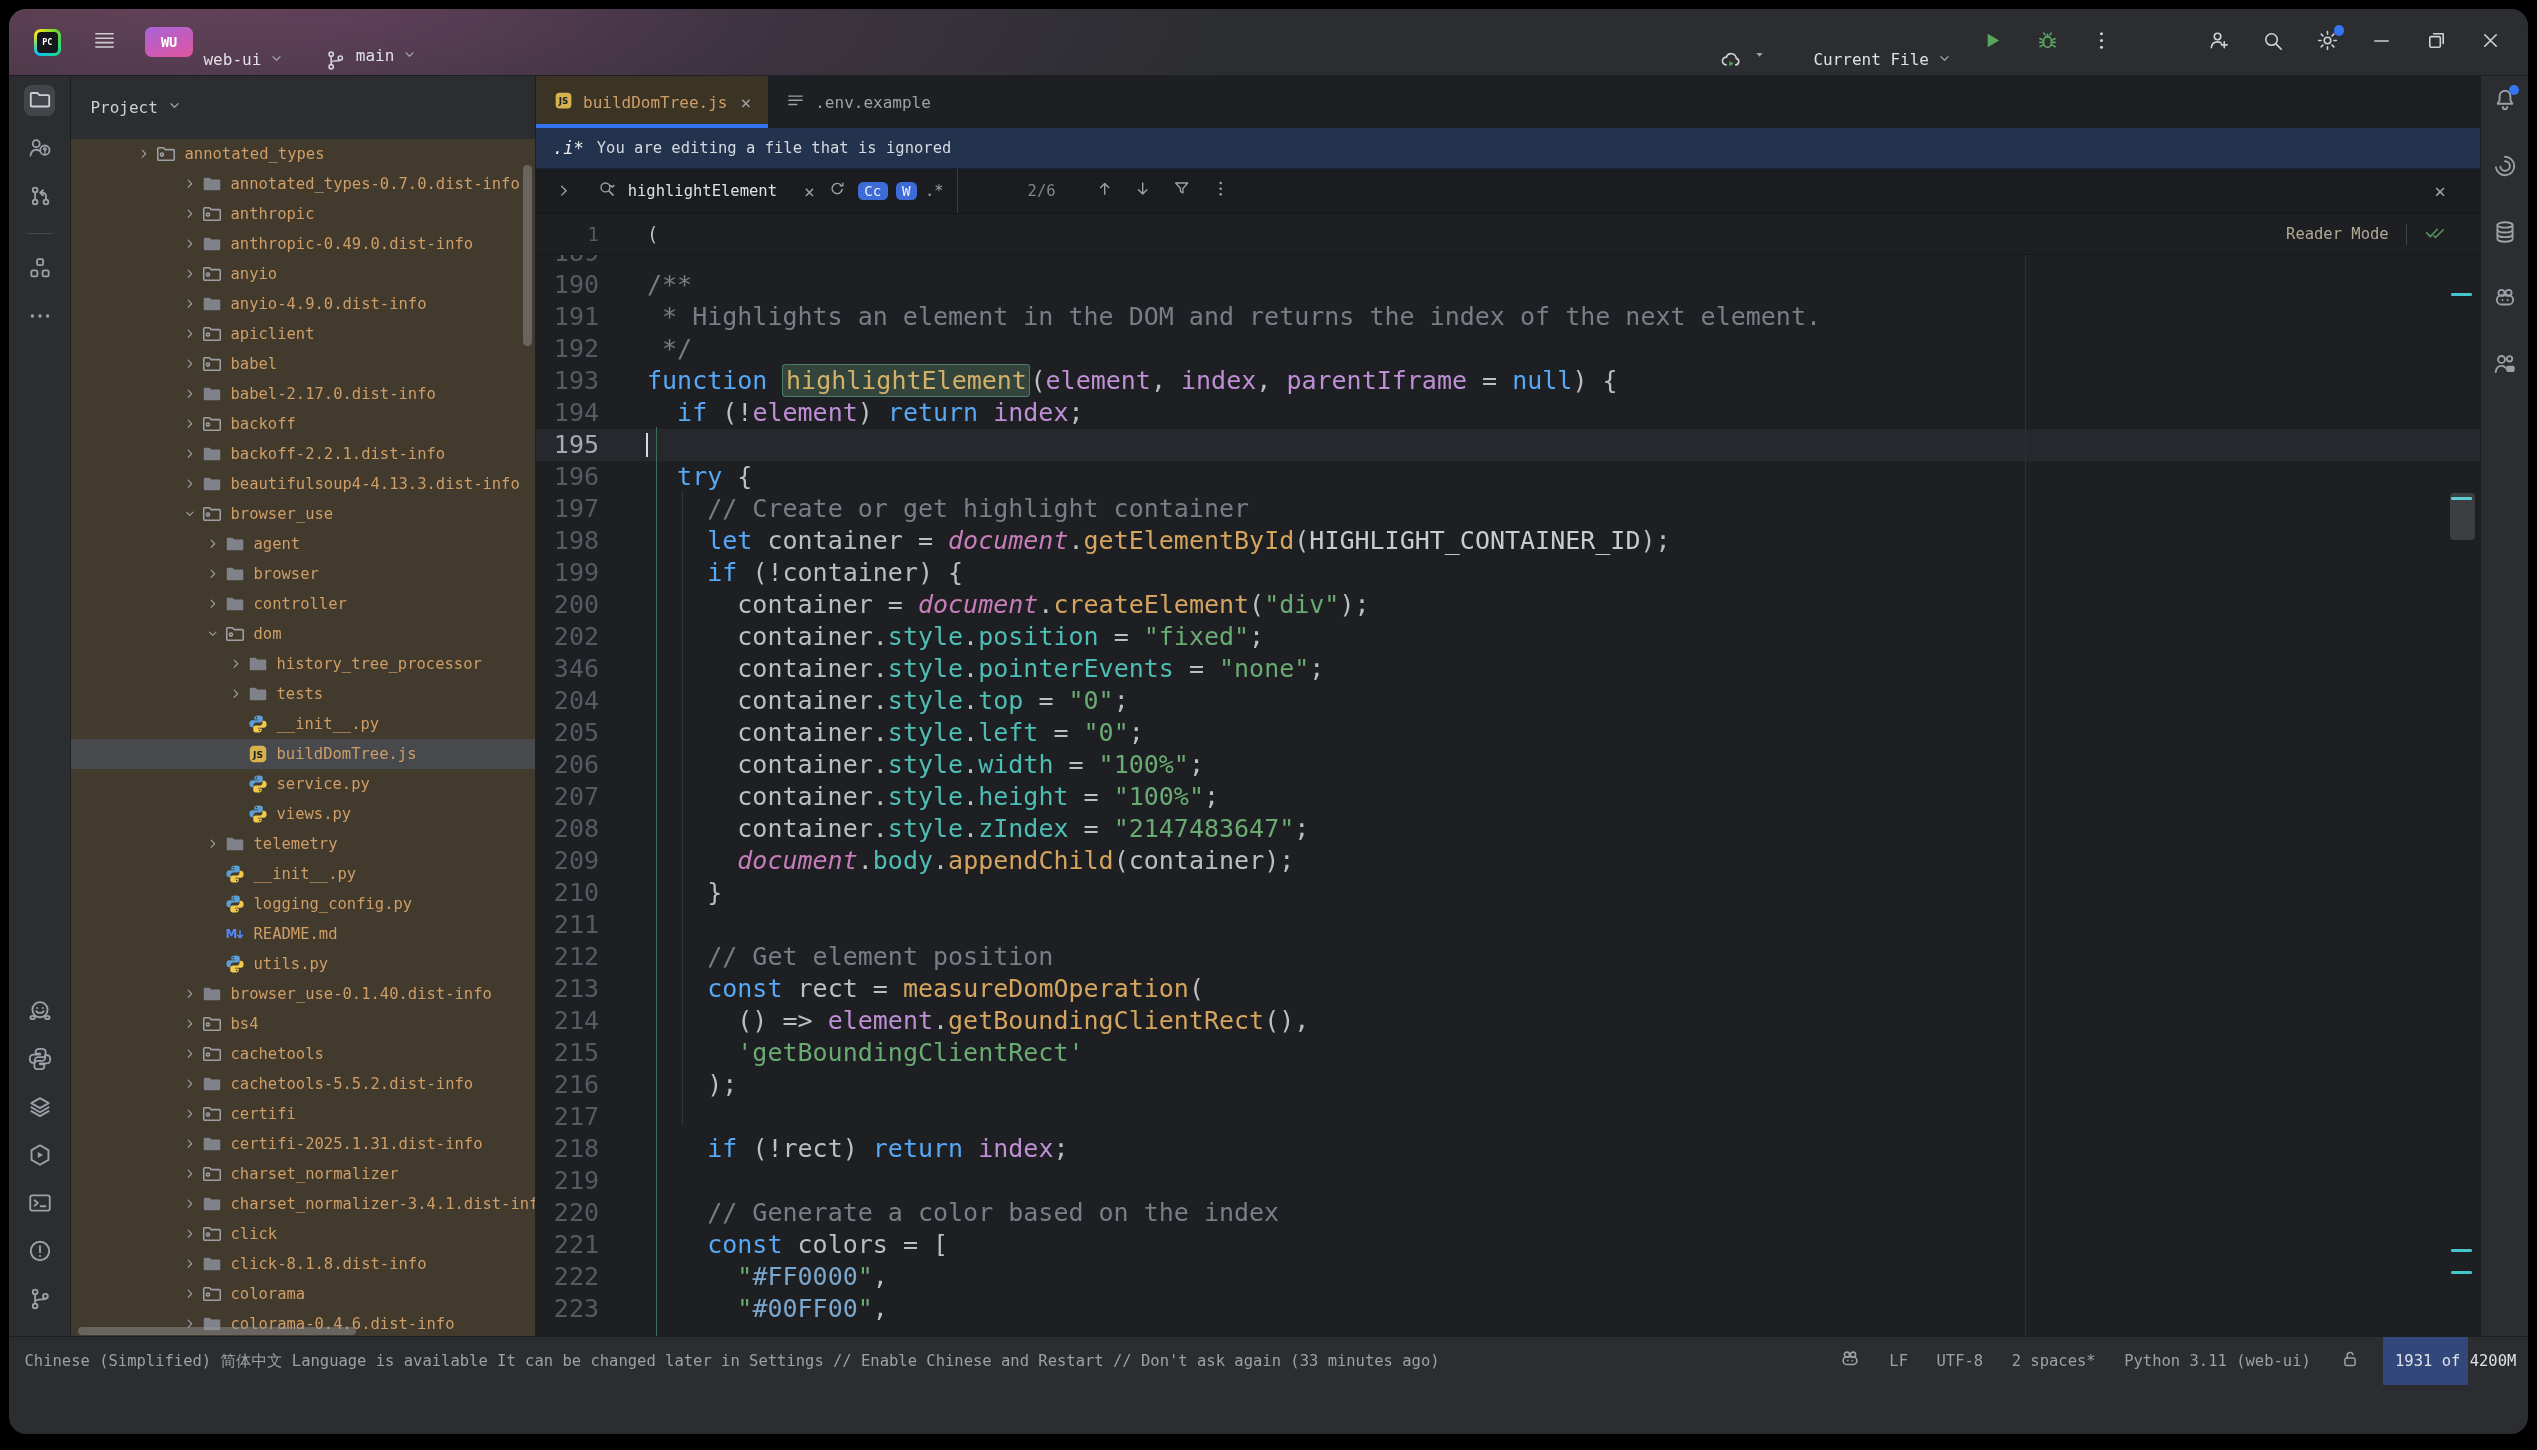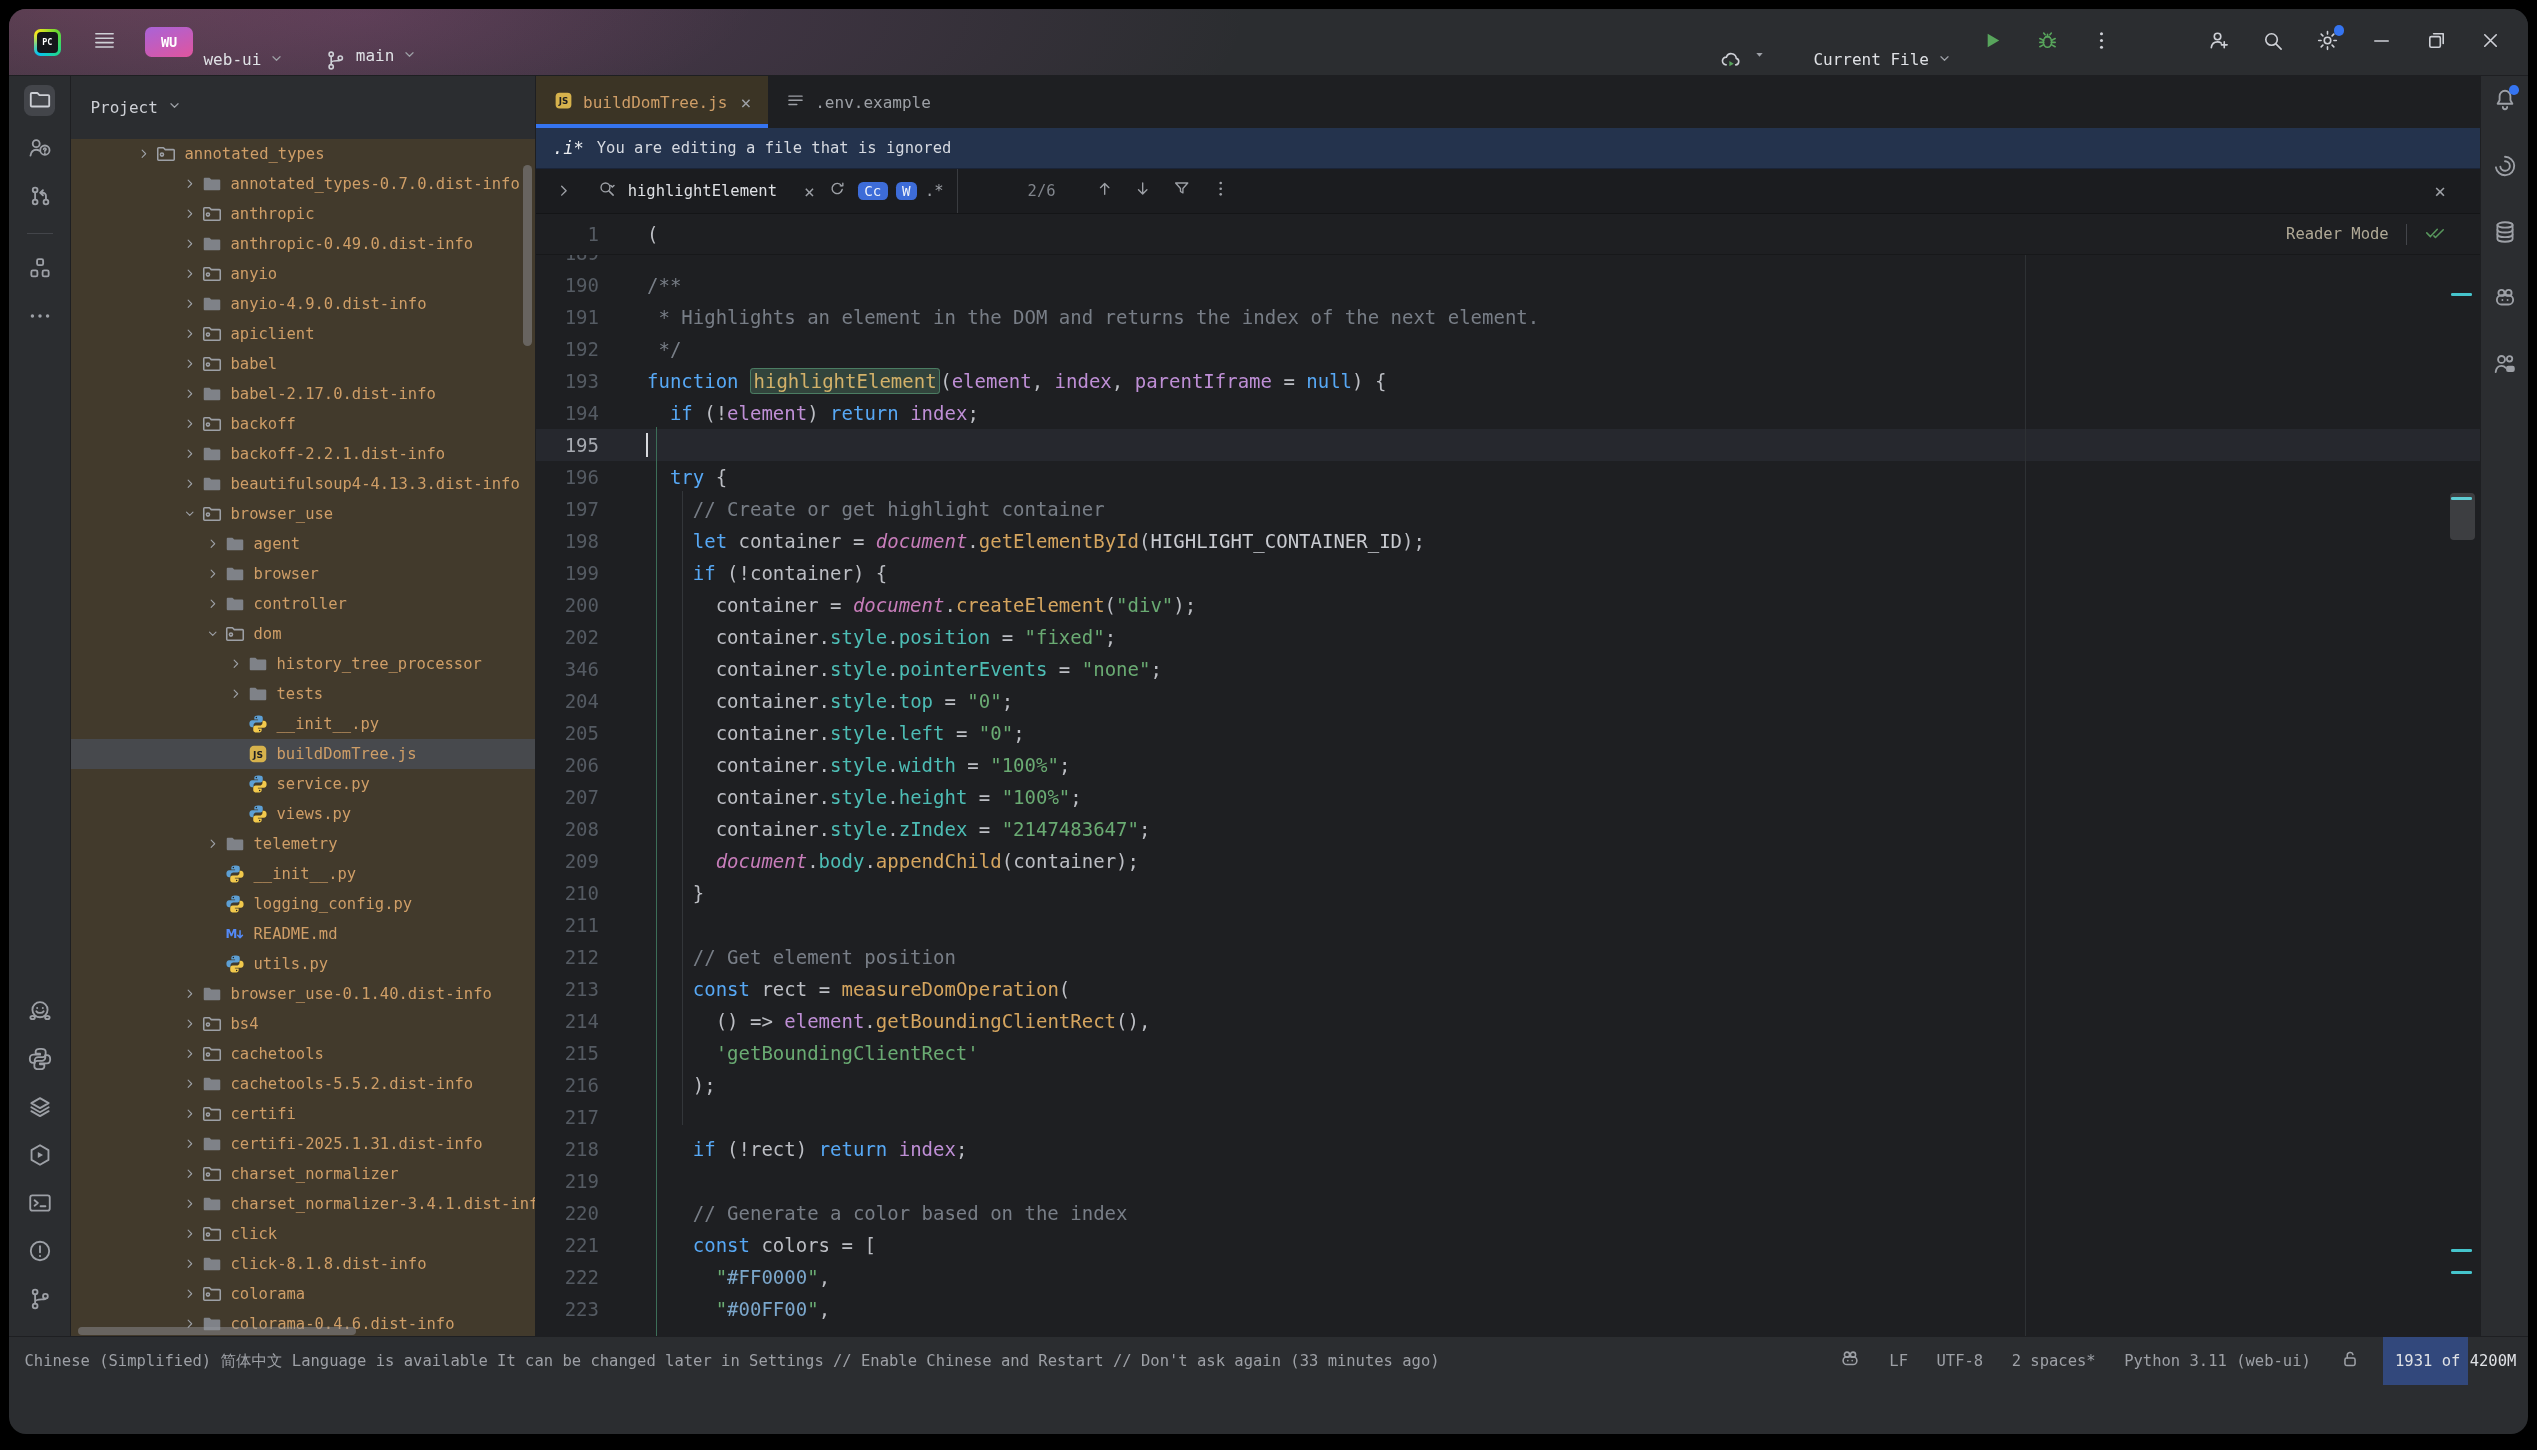--- a/index.html
+++ b/index.html
@@ -90,21 +90,21 @@
   .sticky { height:41px; background:#1e1f22; border-bottom:1.3px solid #17181a; display:flex; align-items:center;
             font-size:19px; position:relative; }
   .sticky .ln { color:#555b63; }
   .sticky .cd { color:#bcbec4; margin-left:31px; white-space:pre; }
   .sticky-right { position:absolute; right:34px; display:flex; align-items:center; gap:17px; }
   .reader { color:#b0a996; font-size:15.5px; }
   .s-div { width:1.3px; height:21px; background:#43454a; }
   .check2 { color:#57965c; } .check2 svg { width:22px; height:22px; }
 
   .codearea { flex:1; position:relative; overflow:hidden; }
-  .cl { height:32px; line-height:32px; font-size:19px; white-space:pre; position:relative; }
+  .cl { height:32px; line-height:32px; font-size:25px; white-space:pre; position:relative; }
   .cl.cur { background:#26282e; }
   .ln { display:inline-block; width:80px; text-align:right; padding-right:17px; color:#555b63; }
   .cl.cur .ln { color:#a7aab1; }
   .cd { margin-left:31px; }
   .tk-pl { color:#bcbec4; } .tk-kw { color:#57a8f5; } .tk-cm { color:#787e87; }
   .tk-fn { color:#d5a55f; } .tk-st { color:#6aab73; } .tk-pm { color:#bf8fd6; }
   .tk-dc { color:#c77dba; font-style:italic; } .tk-pr { color:#4dbdb5; }
   .tk-cn { color:#c9cbd1; } .tk-vr { color:#bcbec4; } .tk-hx { color:#7ba7cc; }
   .tk-mt { color:#d3b169; background:#32443c; border:1.3px solid #4b7d63; border-radius:3.2px; padding:0.6px 2.6px; }
   .caret { position:absolute; left:110px; top:3.9px; width:1.9px; height:24px; background:#d8dade; }

